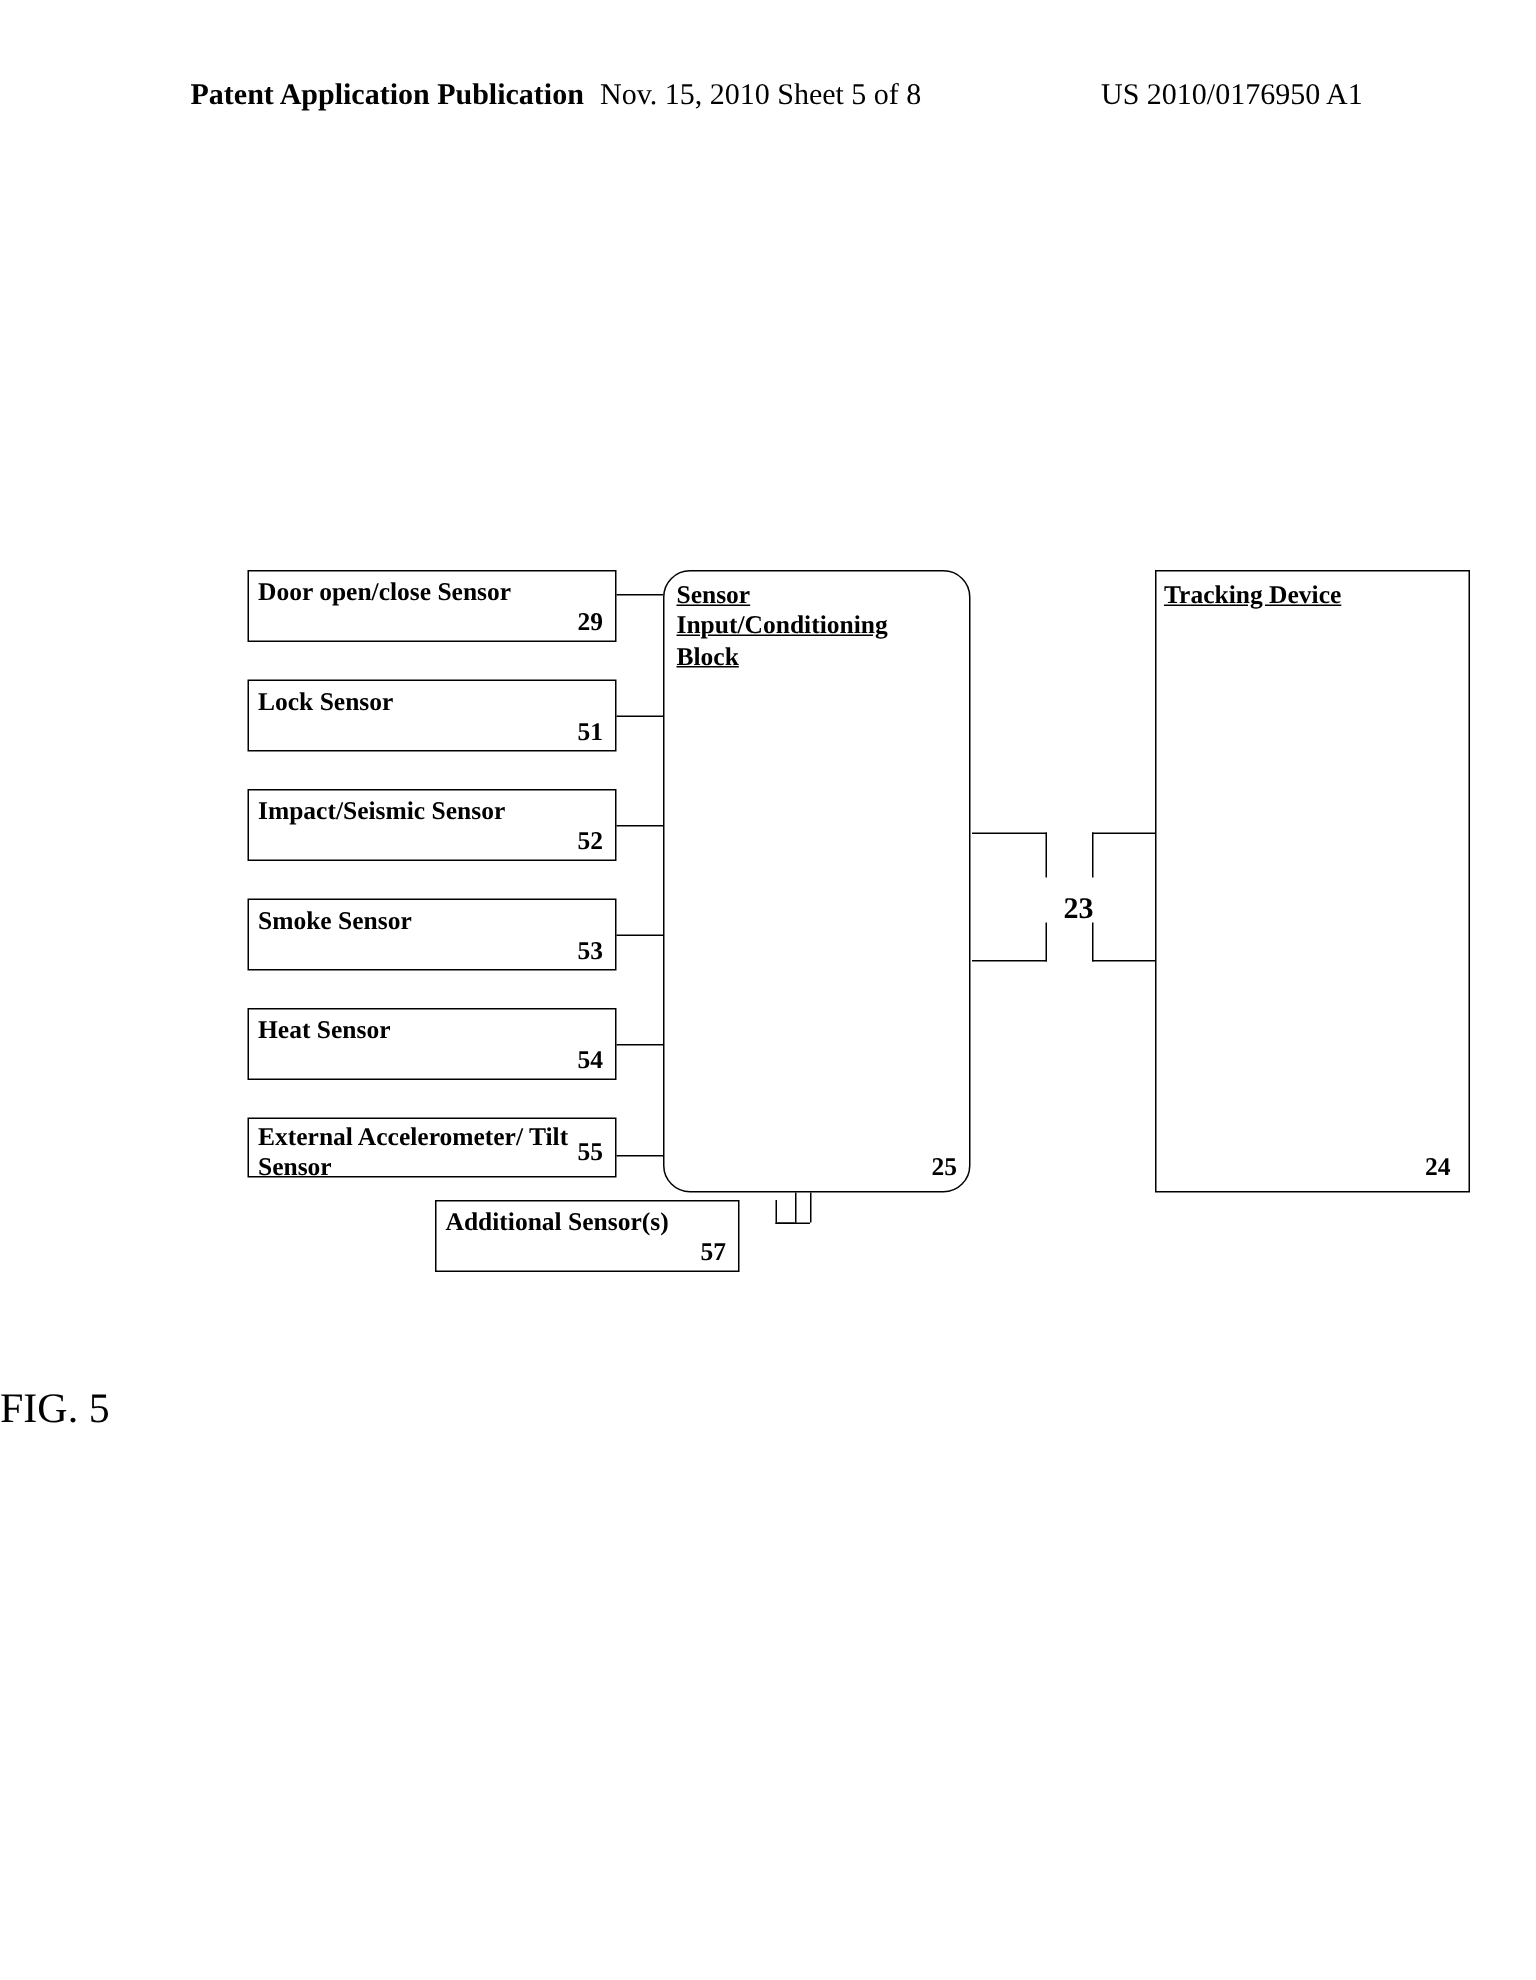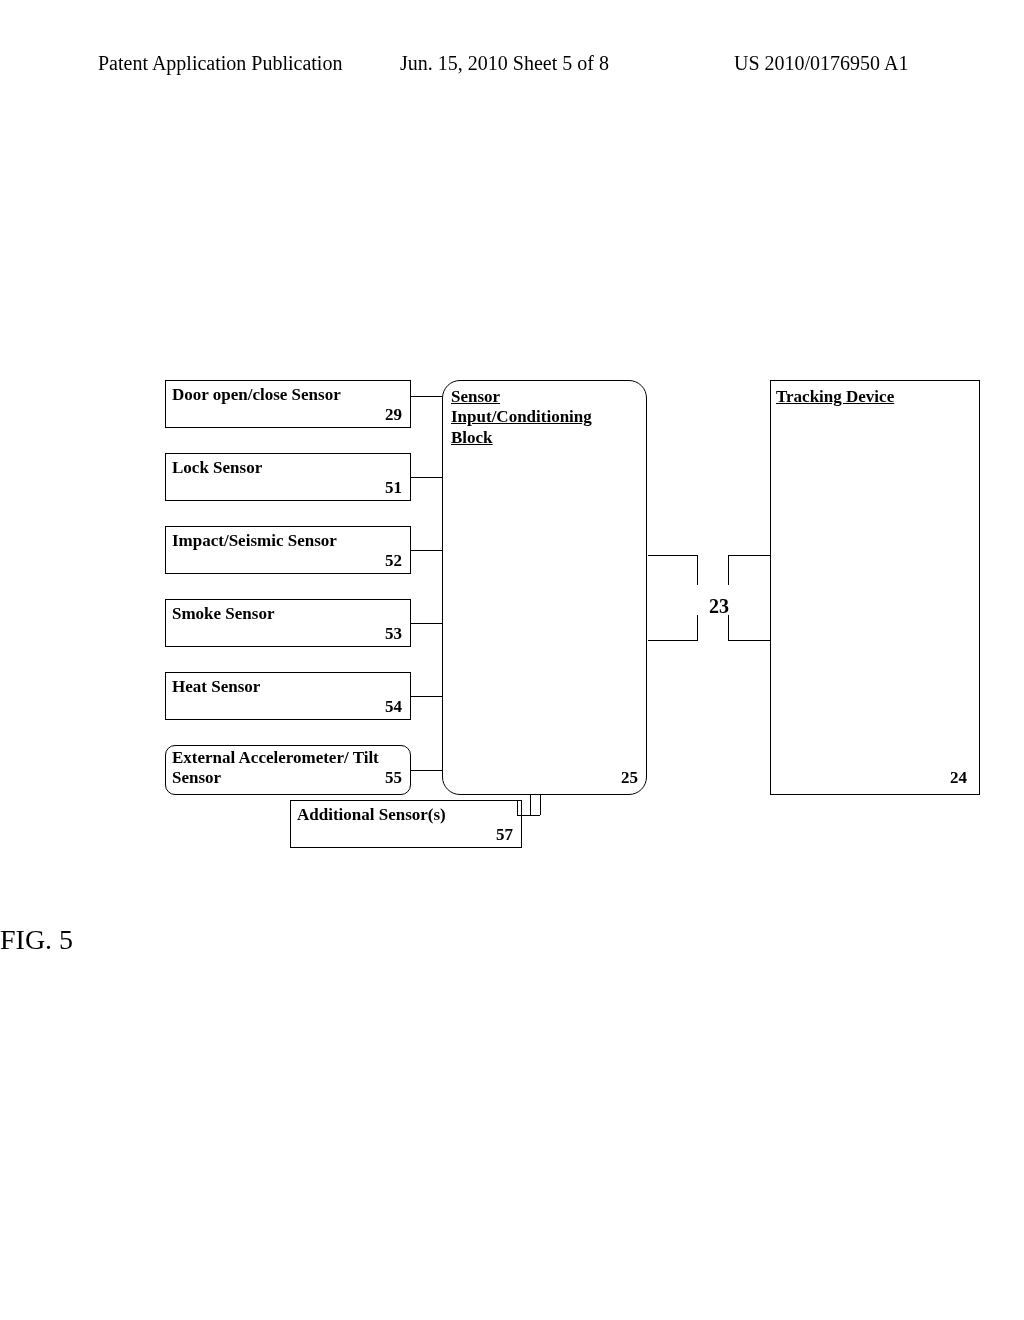--- a/index.html
+++ b/index.html
@@ -14,22 +14,22 @@
   }
   .header {
     position: absolute;
     top: 52px;
     left: 0;
     width: 100%;
     font-size: 20px;
   }
   .header .left {
     position: absolute;
-    left: 98px;
-    font-weight: normal;
+    left: 127px;
+    font-weight: bold;
     text-align: right;
   }
   .header .center {
     position: absolute;
     left: 400px;
   }
   .header .right {
     position: absolute;
     left: 734px;
   }
@@ -92,21 +92,21 @@
   }
   .track-num {
     position: absolute;
     right: 12px;
     bottom: 6px;
     font-weight: bold;
   }
   .additional-box {
     left: 290px;
     top: 420px;
-    width: 232px;
+    width: 203px;
     height: 48px;
     padding: 6px 6px;
     box-sizing: border-box;
   }
   .line {
     position: absolute;
     background: #000;
   }
   .bus-label {
     position: absolute;
@@ -122,21 +122,21 @@
     width: 1024px;
     text-align: left;
     font-size: 28px;
   }
 </style>
 </head>
 <body>
 
 <div class="header">
   <span class="left">Patent Application Publication</span>
-  <span class="center">Jun. 15, 2010  Sheet 5 of 8</span>
+  <span class="center">Nov. 15, 2010  Sheet 5 of 8</span>
   <span class="right">US 2010/0176950 A1</span>
 </div>
 
 <div class="diagram">
 
   <div class="box sensor-box" style="left:165px; top:0px;">
     <span class="sensor-label">Door open/close Sensor</span>
     <span class="sensor-num">29</span>
   </div>
   <div class="box sensor-box" style="left:165px; top:73px;">
@@ -148,21 +148,21 @@
     <span class="sensor-num">52</span>
   </div>
   <div class="box sensor-box" style="left:165px; top:219px;">
     <span class="sensor-label">Smoke Sensor</span>
     <span class="sensor-num">53</span>
   </div>
   <div class="box sensor-box" style="left:165px; top:292px;">
     <span class="sensor-label">Heat Sensor</span>
     <span class="sensor-num">54</span>
   </div>
-  <div class="box sensor-box" style="left:165px; top:365px; height:50px;border-radius:10px;">
+  <div class="box sensor-box" style="left:165px; top:365px; height:40px;">
     <span class="sensor-label" style="top:2px; white-space:pre-line;">External Accelerometer/ Tilt Sensor</span>
     <span class="sensor-num" style="bottom:6px;">55</span>
   </div>
 
   <div class="box additional-box">
     <span class="sensor-label">Additional Sensor(s)</span>
     <span class="sensor-num">57</span>
   </div>
 
   <div class="box cond-box">

